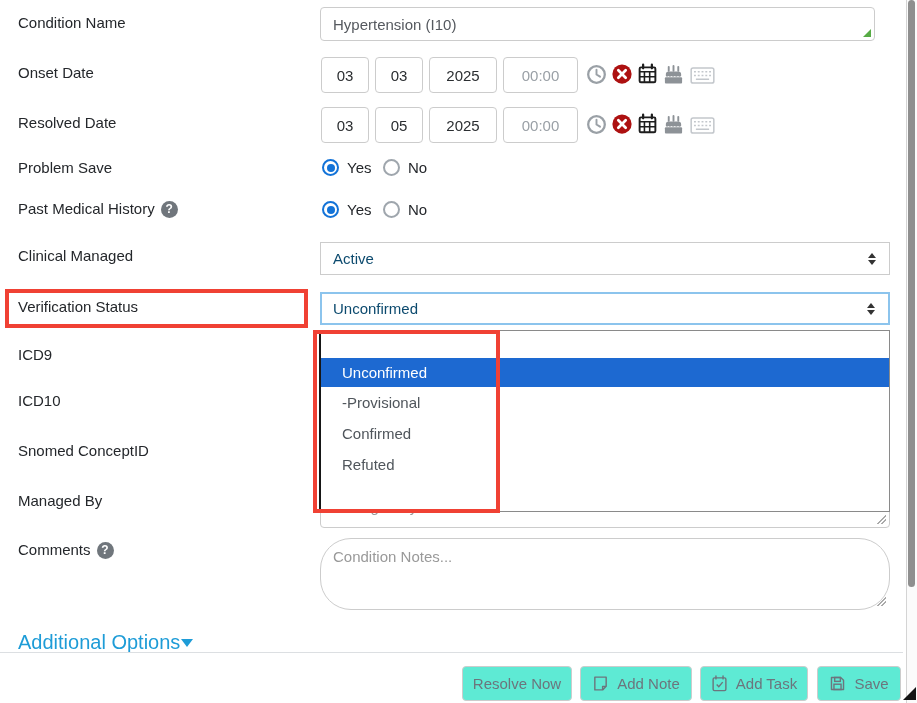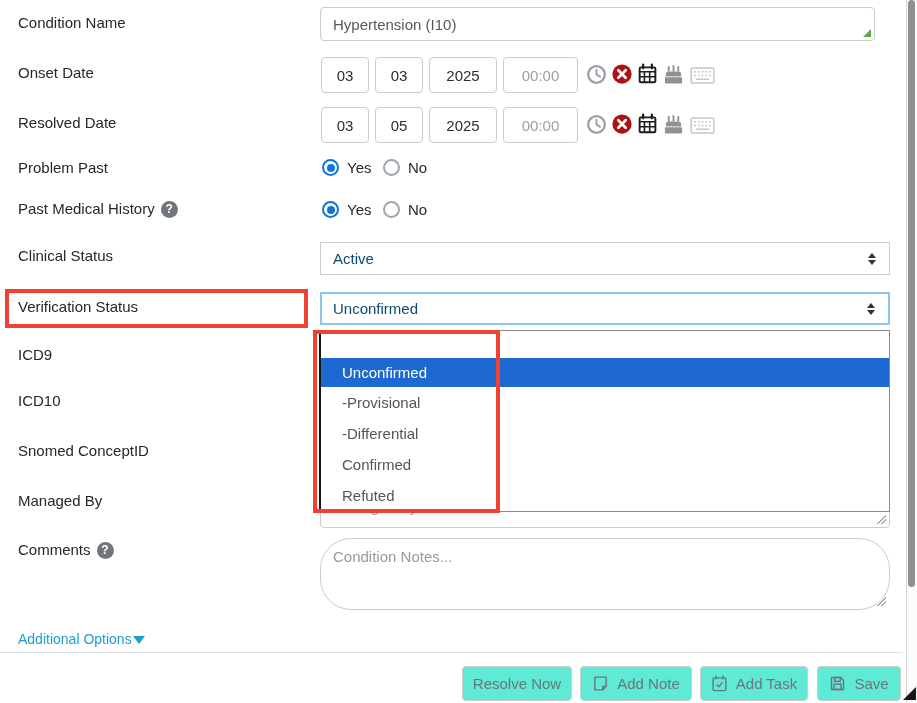--- a/index.html
+++ b/index.html
@@ -43,21 +43,21 @@
 
   .placeholder { color:#999; }
 
   .grip { position:absolute; right:3px; bottom:3px; width:9px; height:9px;
     background:linear-gradient(135deg,transparent 48%,#aaa 48%,#aaa 56%,transparent 56%,transparent 72%,#aaa 72%,#aaa 80%,transparent 80%); }
   .green-grip { position:absolute; right:3px; bottom:3px; width:0; height:0;
     border-bottom:8px solid #57ab45; border-left:8px solid transparent; }
 
   .qmark { width:17px; height:17px; border-radius:50%; background:#70767c; color:#fff; font-size:12px; font-weight:bold; display:inline-flex; align-items:center; justify-content:center; flex:0 0 auto; }
 
-  .link { position:absolute; left:18px; top:631px; font-size:14px; color:#1e9cd7; display:inline-flex; align-items:center; gap:1px; cursor:pointer; }
+  .link { position:absolute; left:18px; top:631px; font-size:20px; color:#1e9cd7; display:inline-flex; align-items:center; gap:1px; cursor:pointer; }
   .link-caret { width:0; height:0; border-left:6px solid transparent; border-right:6px solid transparent; border-top:8px solid #1e9cd7; margin-top:1px; }
 
   .divider { position:absolute; left:0; top:652px; width:903px; height:1px; background:#dcdfe2; }
 
   .btn { position:absolute; top:666px; height:35px; background:#5eead4; border:1px solid #ccc; border-radius:4px; font-size:15px; color:#6c757d; display:flex; align-items:center; justify-content:center; gap:8px; cursor:pointer; }
 
   
   .scroll-track { position:absolute; left:906px; top:0; width:11px; height:703px; background:#fbfbfb; border-left:1px solid #d4d4d4; }
   .scroll-thumb { position:absolute; left:908px; top:0; width:7px; height:587px; background:#8f8f8f; border-radius:4px; }
   .scroll-corner { position:absolute; left:903px; top:687px; width:0; height:0; border-bottom:13px solid #141414; border-left:13px solid transparent; }
@@ -158,21 +158,21 @@
         <rect x="3" y="14" width="18" height="6.5" rx="1" fill="#8d9297"></rect>
       </svg>
   </span>
   <span class="icon-btn" style="left:690px; top:117px;">
     <svg width="25" height="17" viewBox="0 0 26 18">
         <rect x="1" y="1" width="24" height="16" rx="2" fill="none" stroke="#c3c7cc" stroke-width="1.6"></rect>
         <path d="M4 5h2M8 5h2M12 5h2M16 5h2M20 5h2M4 9h2M8 9h2M12 9h2M16 9h2M20 9h2M6 13h14" stroke="#c3c7cc" stroke-width="1.6"></path>
       </svg>
   </span>
 
-  <span class="lbl" style="top:159px;">Problem Past</span>
+  <span class="lbl" style="top:159px;">Problem Save</span>
   <div class="radio-row" style="left:322px; top:159px;">
     <span class="radio on"></span>
     <span class="radio-label">Yes</span>
   </div>
   <div class="radio-row" style="left:383px; top:159px;">
     <span class="radio off"></span>
     <span class="radio-label">No</span>
   </div>
 
   <span class="lbl" style="top:200px;align-items:center;">
@@ -181,21 +181,21 @@
   </span>
   <div class="radio-row" style="left:322px; top:201px;">
     <span class="radio on"></span>
     <span class="radio-label">Yes</span>
   </div>
   <div class="radio-row" style="left:383px; top:201px;">
     <span class="radio off"></span>
     <span class="radio-label">No</span>
   </div>
 
-  <span class="lbl" style="top:247px;">Clinical Status</span>
+  <span class="lbl" style="top:247px;">Clinical Managed</span>
   <div class="select" style="top:242px;">
     <span>Active</span>
     <span class="sel-carets">
         <span class="car-up"></span>
         <span class="car-dn"></span>
       </span>
   </div>
 
   <span class="lbl" style="top:298px;">Verification Status</span>
   <div class="select focused" style="top:292px;">
@@ -217,21 +217,20 @@
 
   <div class="box" style="left:320px; top:490px; width:570px; height:38px; z-index:1; overflow:hidden;">
     <span class="placeholder" style="position:absolute; left:12px; top:7px; font-size:15px;">Managed By...</span>
     <span class="grip"></span>
   </div>
 
   <div class="dropdown">
     <div class="opt blank"></div>
     <div class="opt hl">Unconfirmed</div>
     <div class="opt">-Provisional</div>
-    <div class="opt">-Differential</div>
     <div class="opt">Confirmed</div>
     <div class="opt">Refuted</div>
   </div>
 
   <div class="ann" style="left:5px; top:289px; width:303px; height:39px;"></div>
   <div class="ann" style="left:313px; top:330px; width:187px; height:183px;"></div>
 
   <div class="box" style="left:320px; top:538px; width:570px; height:72px;border-radius:31px;">
     <span class="placeholder" style="position:absolute; left:12px; top:9px; font-size:15px;">Condition Notes...</span>
     <span class="grip"></span>

